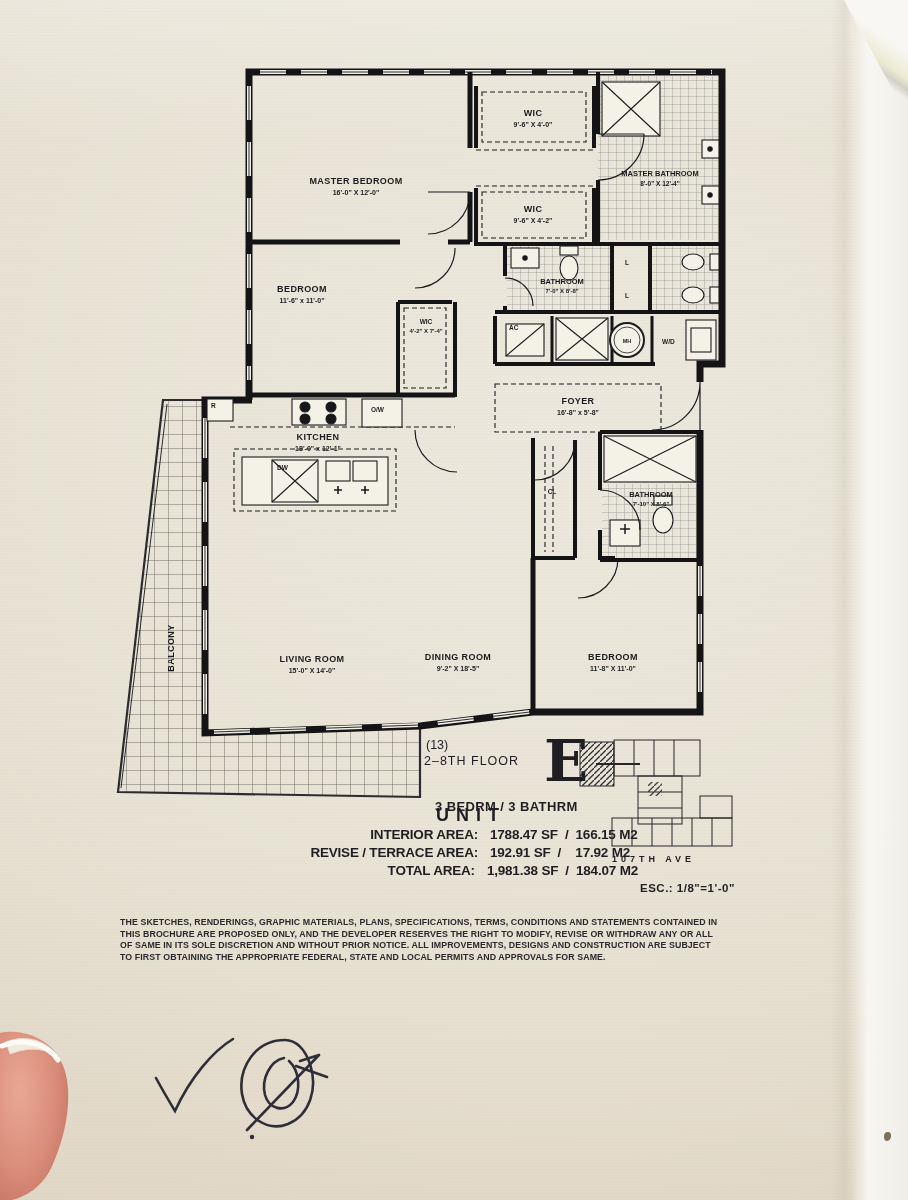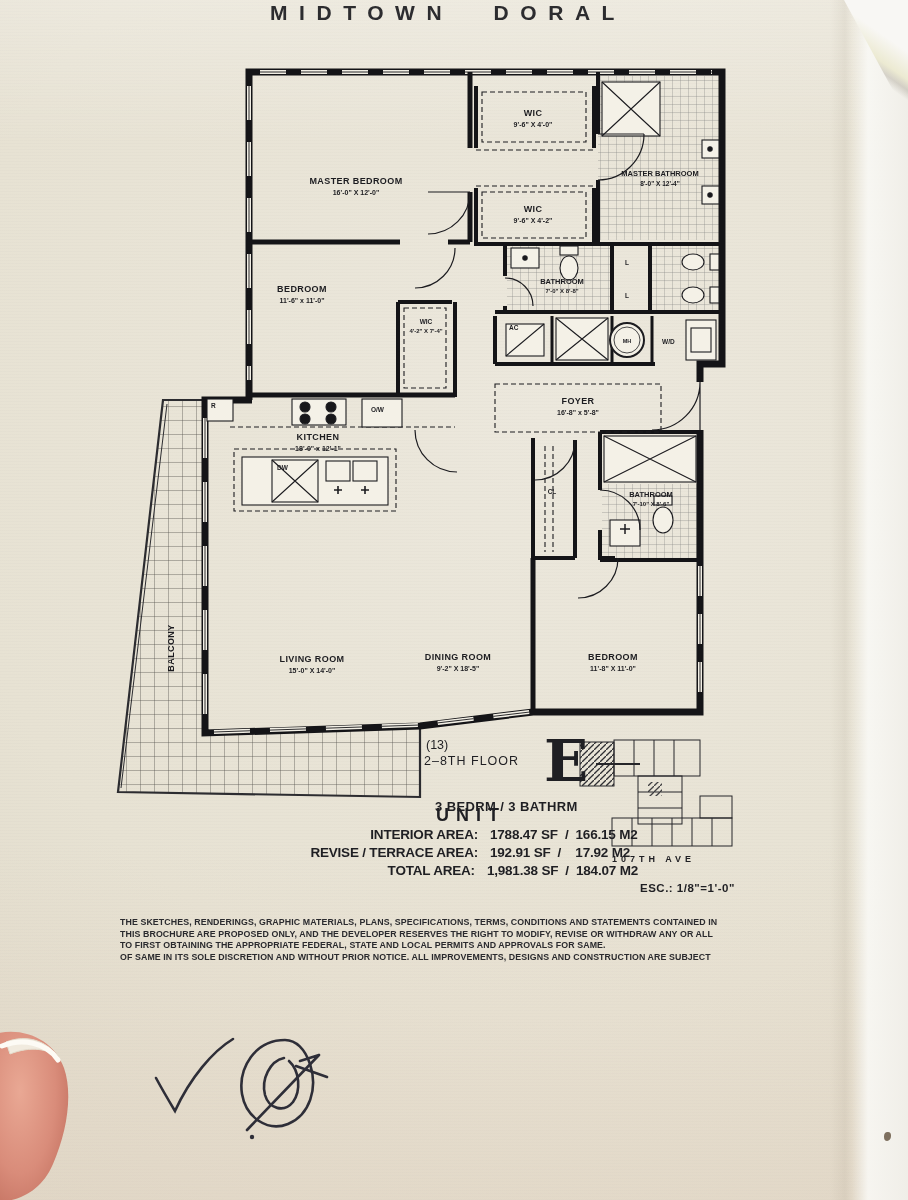--- a/index.html
+++ b/index.html
@@ -36,21 +36,20 @@
   svg text{font-family:"Liberation Sans",sans-serif;fill:#1c1c20;}
   .rname{font-size:9px;font-weight:bold;letter-spacing:.4px;}
   .rdim{font-size:7px;font-weight:bold;}
   .tiny{font-size:6.5px;font-weight:bold;}
 </style>
 </head>
 <body>
 
 <div id="stage">
 
-  <div class="abs" id="title">MIDTOWN DORAL</div>
 
   <svg class="abs" style="left:0;top:0" width="908" height="1200" viewBox="0 0 908 1200">
     <defs>
       <pattern id="tile" width="8" height="8" patternUnits="userSpaceOnUse">
         <path d="M8 0H0V8" fill="none" stroke="#8a8a85" stroke-width="0.7"></path>
       </pattern>
       <pattern id="bgrid" width="14" height="14" patternUnits="userSpaceOnUse">
         <path d="M14 0H0V14" fill="none" stroke="#54524c" stroke-width="0.8"></path>
       </pattern>
       <pattern id="hatch" width="6" height="6" patternUnits="userSpaceOnUse">
@@ -286,19 +285,19 @@
       <div class="val">1,981.38 SF  /  184.07 M2</div>
     </div>
   </div>
 
   <div class="abs ink" id="street">107TH  AVE</div>
   <div class="abs ink" id="scale-note">ESC.:  1/8"=1'-0"</div>
 
   <div class="abs" id="disclaimer">
     <div>THE SKETCHES, RENDERINGS, GRAPHIC MATERIALS, PLANS, SPECIFICATIONS, TERMS,  CONDITIONS AND STATEMENTS CONTAINED IN</div>
     <div>THIS BROCHURE ARE PROPOSED ONLY, AND THE DEVELOPER RESERVES THE RIGHT TO MODIFY, REVISE OR WITHDRAW ANY OR ALL</div>
+    <div>OF SAME IN ITS SOLE DISCRETION AND WITHOUT PRIOR NOTICE. ALL IMPROVEMENTS, DESIGNS AND CONSTRUCTION ARE SUBJECT</div>
     <div>TO FIRST OBTAINING THE  APPROPRIATE  FEDERAL,  STATE AND LOCAL PERMITS AND APPROVALS FOR SAME.</div>
-    <div>OF SAME IN ITS SOLE DISCRETION AND WITHOUT PRIOR NOTICE. ALL IMPROVEMENTS, DESIGNS AND CONSTRUCTION ARE SUBJECT</div>
   </div>
 
   <div class="abs" id="curl"></div>
   <div class="abs" id="speck"></div>
 </div>
 
 </body></html>

